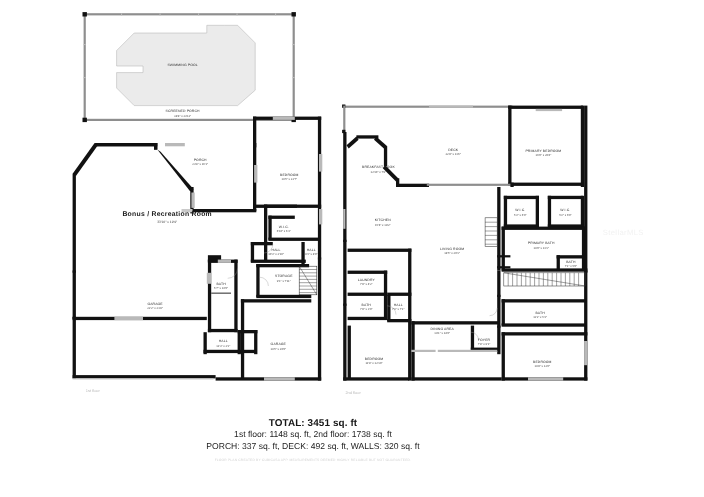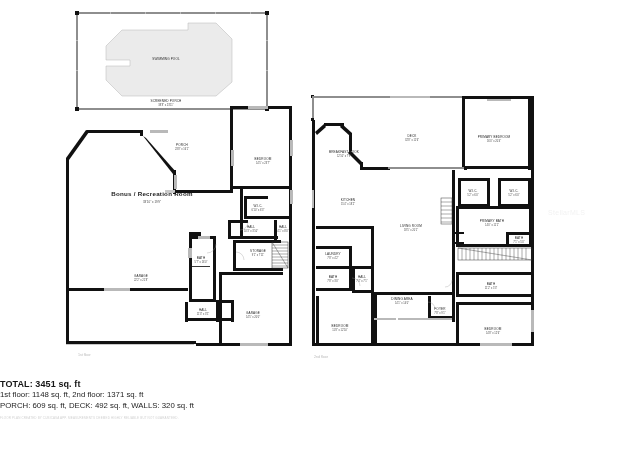--- a/index.html
+++ b/index.html
@@ -27,21 +27,21 @@
     left: 0;
     top: 0;
     width: 640px;
     height: 452px;
   }
   .summary {
     position: absolute;
     left: 0;
     top: 378px;
     width: 569px;
-    text-align: left;
+    text-align: center;
     line-height: 1.35;
   }
   .summary-total {
     font-size: 9px;
     font-weight: bold;
     letter-spacing: 0.1px;
     color: #161616;
     display: block;
   }
   .summary-line {
@@ -467,18 +467,18 @@
       </g>
 
       <text class="floor-label" x="314" y="358">2nd floor</text>
     </g>
   </svg>
 
   <div class="watermark">StellarMLS</div>
 
   <div class="summary">
     <span class="summary-total">TOTAL: 3451 sq. ft</span>
-    <span class="summary-line">1st floor: 1148 sq. ft, 2nd floor: 1371 sq. ft</span>
-    <span class="summary-line">PORCH: 609 sq. ft, DECK: 492 sq. ft, WALLS: 320 sq. ft</span>
+    <span class="summary-line">1st floor: 1148 sq. ft, 2nd floor: 1738 sq. ft</span>
+    <span class="summary-line">PORCH: 337 sq. ft, DECK: 492 sq. ft, WALLS: 320 sq. ft</span>
     <span class="summary-disclaimer">FLOOR PLAN CREATED BY CUBICASA APP. MEASUREMENTS DEEMED HIGHLY RELIABLE BUT NOT GUARANTEED.</span>
   </div>
 
 </div>
 
 </body></html>

